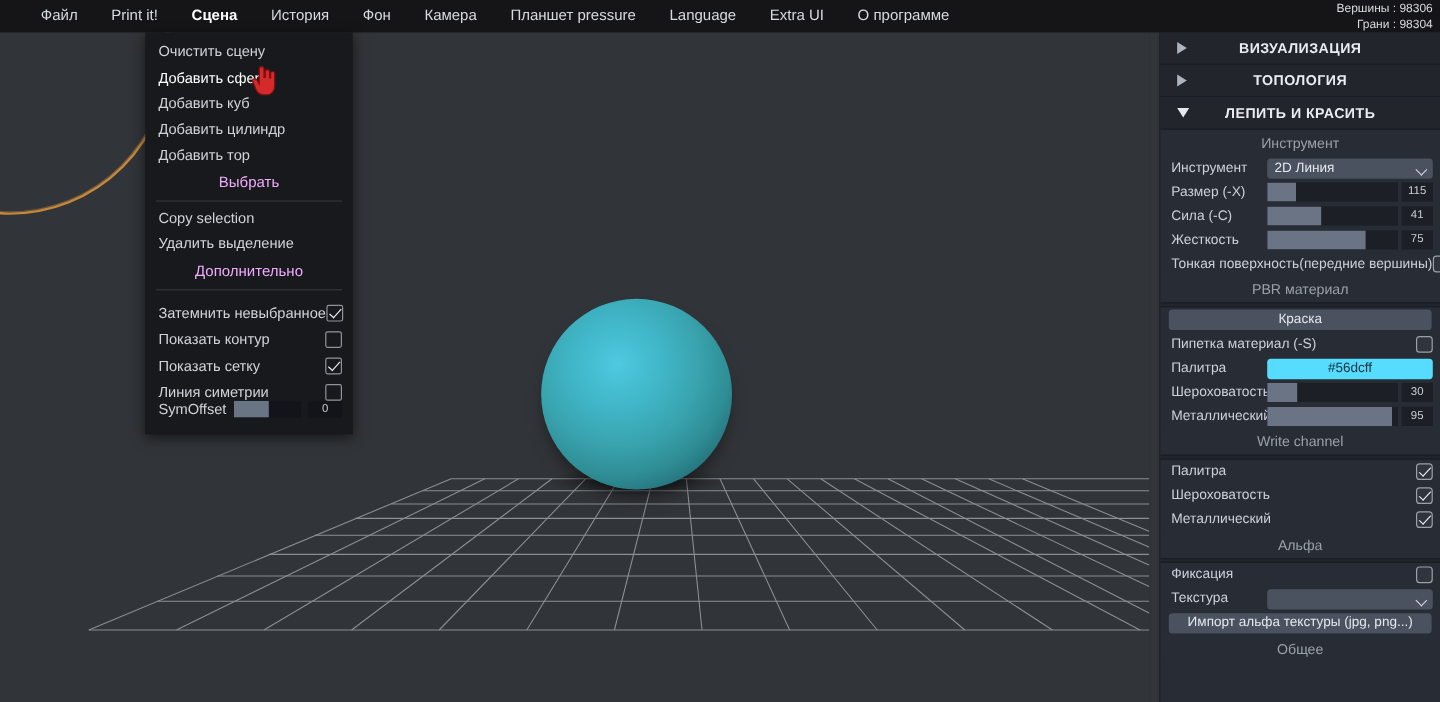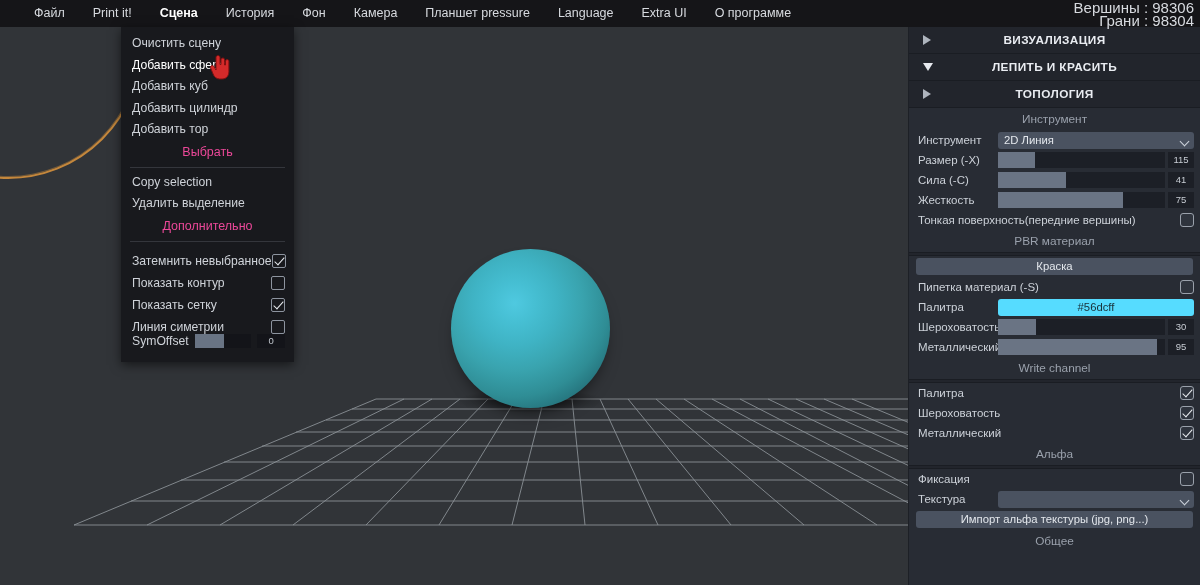--- a/index.html
+++ b/index.html
@@ -90,21 +90,21 @@
     height: 27px;
     white-space: nowrap;
     cursor: default;
   }
   .menu-item.active { color: #ffffff; font-weight: bold; }
 
   #stats {
     position: absolute; right: 6px; top: 1px;
     text-align: right;
     color: #d7dadf;
-    font-size: 15px;
+    font-size: 10px;
     line-height: 13px;
   }
 
   
   #dropdown {
     position: absolute;
     left: 121px; top: 27px;
     width: 173px;
     background: #18191d;
     z-index: 50;
@@ -116,21 +116,21 @@
     font-size: 12.2px;
     height: 21.5px;
     line-height: 21.5px;
     padding-left: 11px;
     white-space: nowrap;
     cursor: default;
     position: relative;
   }
   .dd-item.hovered { color: #ffffff; }
   .dd-title {
-    color: #ec4899;
+    color: #f0abfc;
     font-size: 12.5px;
     height: 23px;
     line-height: 23px;
     text-align: center;
   }
   .dd-sep {
     height: 1px;
     background: #34363c;
     margin: 3px 9px 4px 9px;
   }
@@ -192,21 +192,21 @@
     position: absolute;
     left: 209px; top: 55px;
     width: 22px; height: 25px;
     z-index: 60;
     pointer-events: none;
   }
 
   
   #sidebar {
     position: absolute; right: 0; top: 27px;
-    width: 292px; height: 558px;
+    width: 234px; height: 558px;
     background: #282c34;
     border-left: 1px solid #1d2026;
     overflow: hidden;
     font-size: 11.5px;
   }
   .sec-header {
     display: flex; align-items: center;
     height: 27px;
     background: #22252c;
     border-bottom: 1px solid #1a1d23;
@@ -453,27 +453,27 @@
   </div>
 
   <div id="sidebar">
 
     <div class="sec-header">
       <span class="tri right"></span>
       <span class="sec-title">ВИЗУАЛИЗАЦИЯ</span>
     </div>
 
     <div class="sec-header">
+      <span class="tri right"></span>
+      <span class="sec-title">ТОПОЛОГИЯ</span>
+    </div>
+
+    <div class="sec-header">
       <span class="tri down"></span>
       <span class="sec-title">ЛЕПИТЬ И КРАСИТЬ</span>
-    </div>
-
-    <div class="sec-header">
-      <span class="tri right"></span>
-      <span class="sec-title">ТОПОЛОГИЯ</span>
     </div>
 
     <div class="subhead">Инструмент</div>
 
     <div class="row">
       <span class="lbl w">Инструмент</span>
       <span class="select grow">
         <span>2D Линия</span>
         <span class="chev"></span>
       </span>

